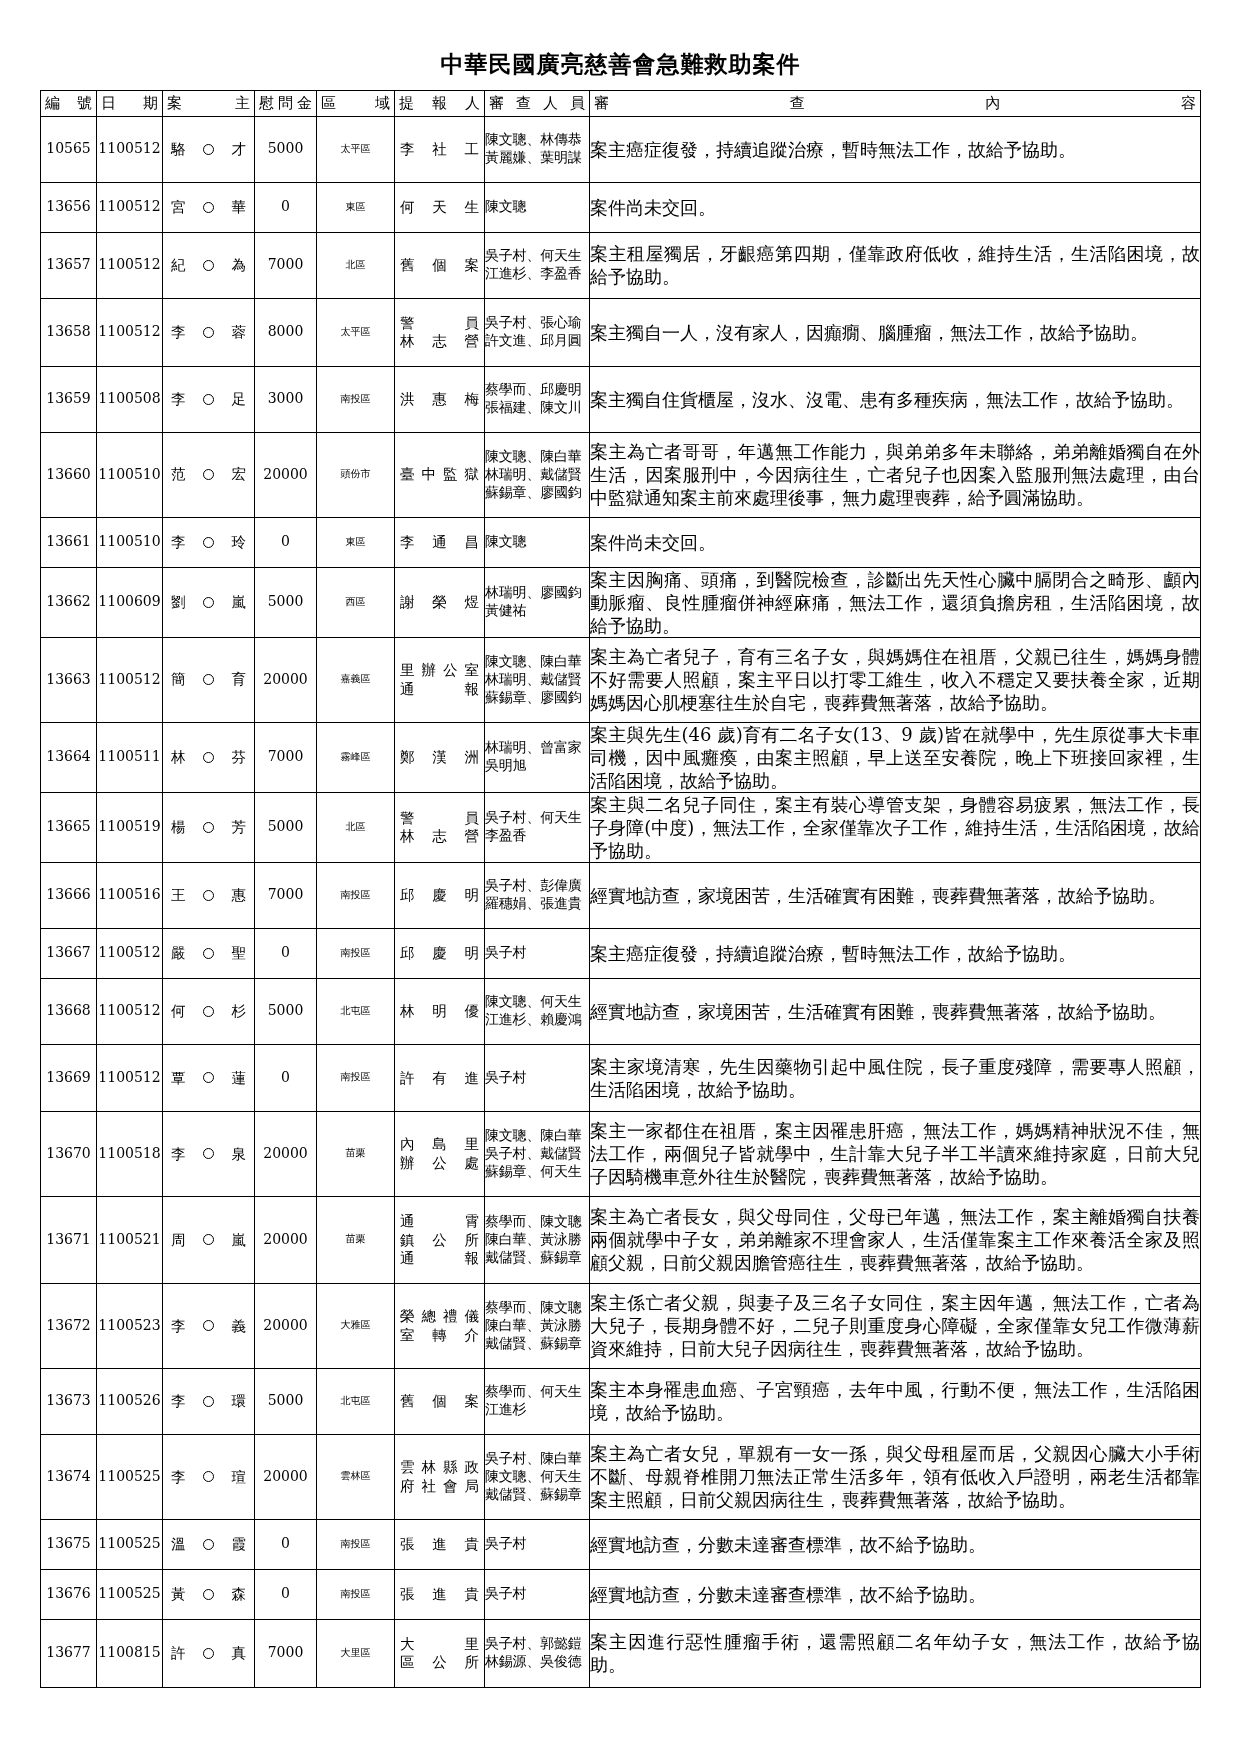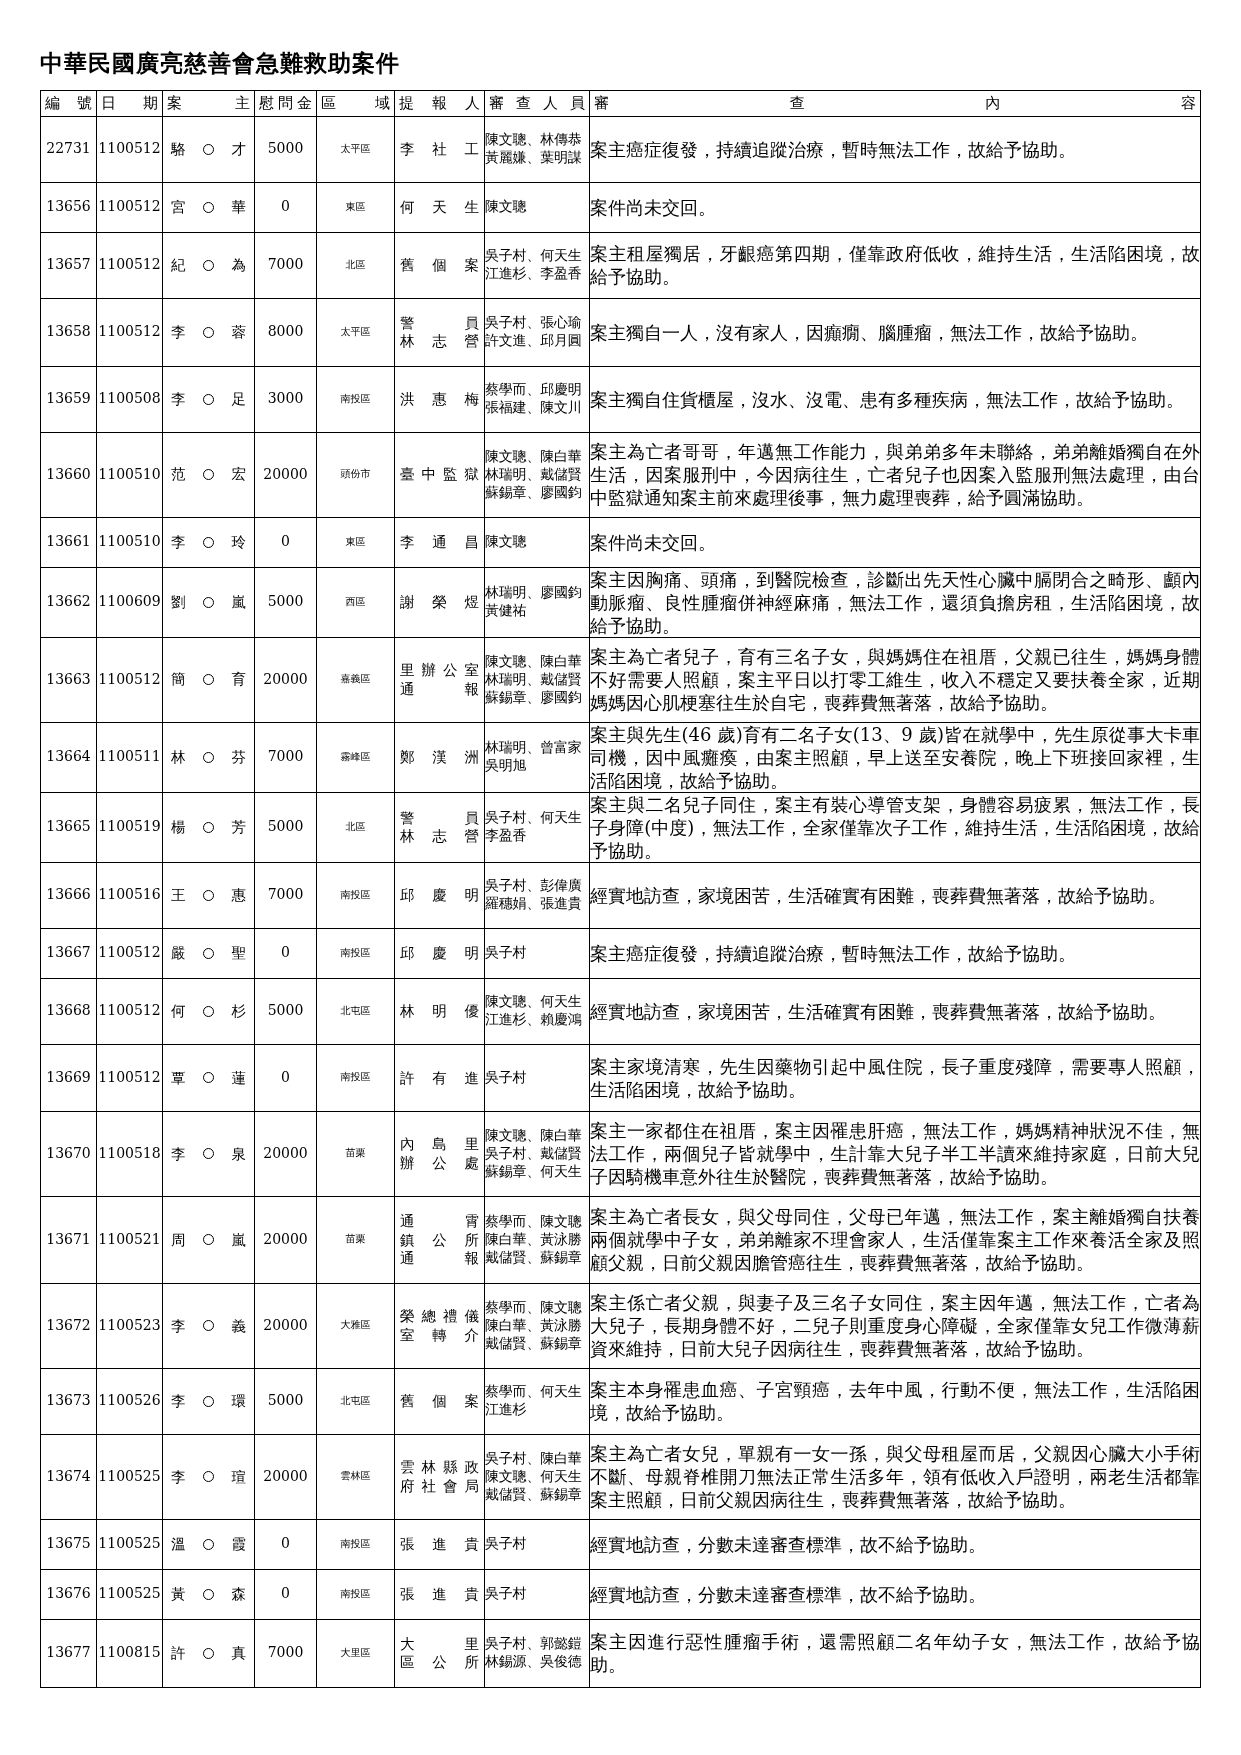--- a/index.html
+++ b/index.html
@@ -15,26 +15,26 @@
     overflow: hidden;
   }
   .page {
     width: 1241px;
     height: 1755px;
     box-sizing: border-box;
     padding: 40px 40px 0 40px;
     position: relative;
   }
   .doc-title {
+    text-align: center;
     font-size: 23px;
     font-weight: bold;
     letter-spacing: 1px;
     margin: 10px 0 12px 0;
     line-height: 1.2;
-    font-family: Liberation Serif, serif;
   }
   table.case-table {
     width: 1161px;
     border-collapse: collapse;
     table-layout: fixed;
     font-size: 13.5px;
   }
   table.case-table th,
   table.case-table td {
     border: 1px solid #000000;
@@ -188,21 +188,21 @@
               <span>審</span>
               <span>查</span>
               <span>內</span>
               <span>容</span>
             </div>
           </th>
         </tr>
     </thead>
     <tbody id="body-rows">
         <tr style="height: 66px;">
-          <td class="c-id">22731</td>
+          <td class="c-id">10565</td>
           <td class="c-date">1100512</td>
           <td class="c-name">
             <div class="namebox">
               <span>駱</span>
               <span class="circ"></span>
               <span>才</span>
             </div>
           </td>
           <td class="c-amount">5000</td>
           <td class="c-region">太平區</td>

